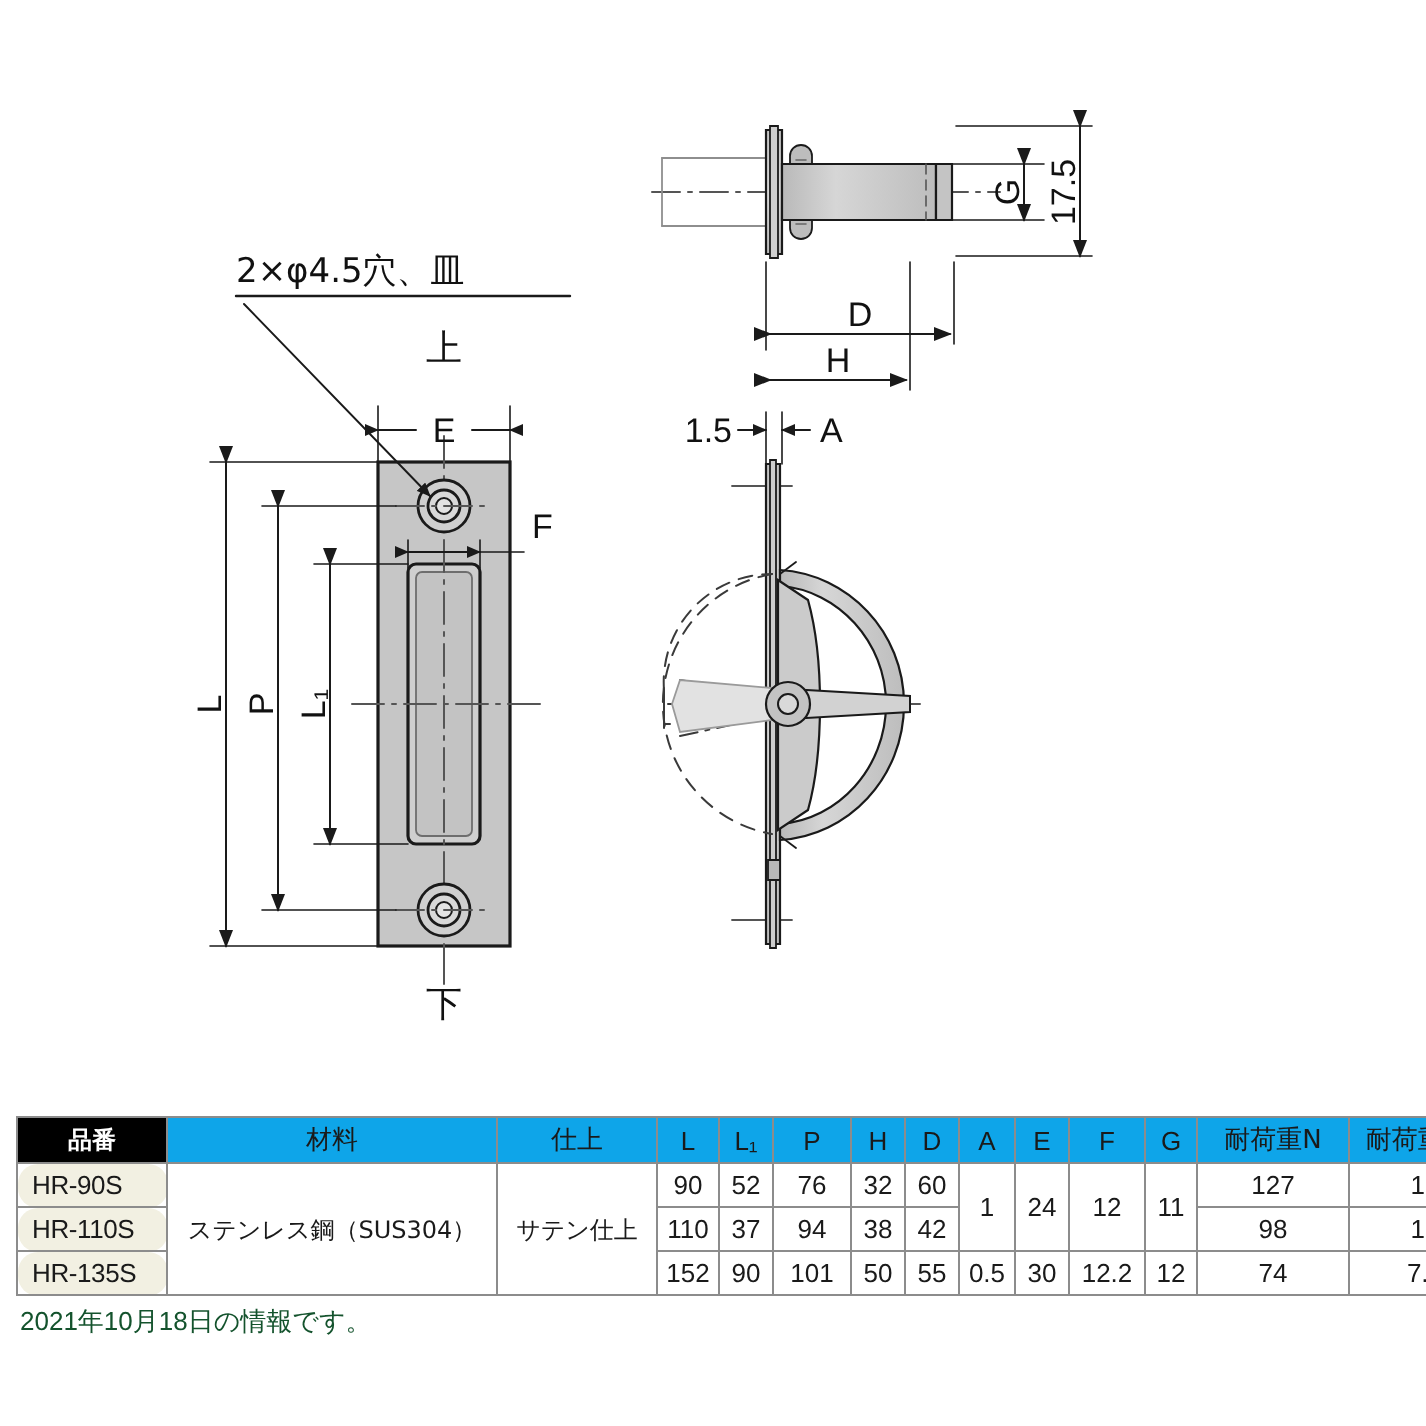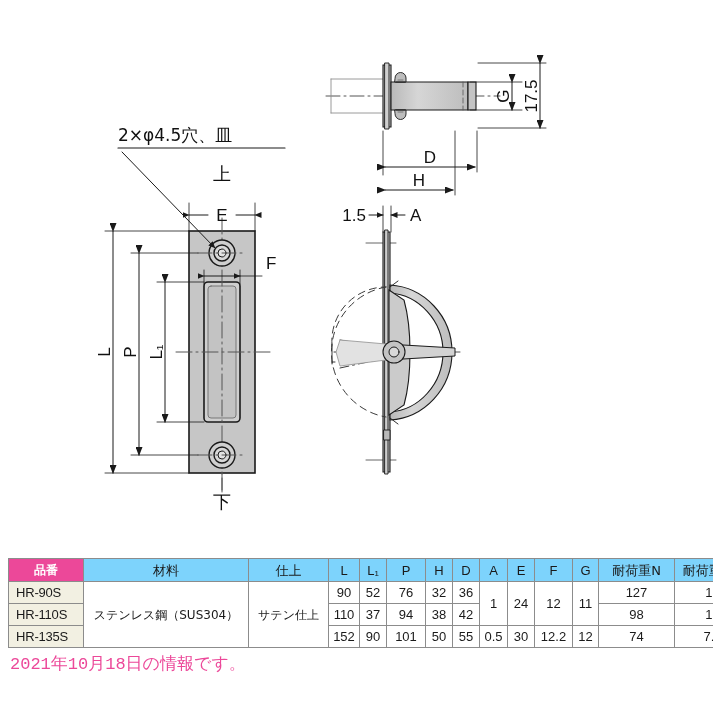--- a/index.html
+++ b/index.html
@@ -10,29 +10,29 @@
   #drawing svg{display:block;}
 
   
   #spec-table-wrap{position:absolute;left:8px;top:558px;width:697px;}
   table.spec{border-collapse:collapse;width:697px;table-layout:fixed;
              font-size:13px;line-height:1;}
   table.spec th,table.spec td{
       border:1px solid #8c8c8c;text-align:center;vertical-align:middle;
       padding:0;height:21px;background:#ffffff;font-weight:normal;
       white-space:nowrap;overflow:hidden;}
-  table.spec thead th{background:#7dd3fc;height:22px;font-size:13px;}
-  table.spec thead th.hdr-part{background:#ec4899;color:#ffffff;font-weight:bold;
+  table.spec thead th{background:#0ea5e9;height:22px;font-size:13px;}
+  table.spec thead th.hdr-part{background:#000000;color:#ffffff;font-weight:bold;
       font-family:"DejaVu Sans",sans-serif;font-size:12px;}
   table.spec td.cell-part{background:#f2f0e2;text-align:left;padding-left:7px;
-      font-size:13px;letter-spacing:-.2px;}
+      font-size:13px;letter-spacing:-.2px;border-radius:10px;}
   table.spec td.cell-mat,table.spec td.cell-fin{font-size:12px;}
   table.spec th.jp,table.spec td.jp{font-family:"DejaVu Sans",sans-serif;}
-  #note{position:absolute;left:10px;top:652px;font-size:17px;
-        font-family:Liberation Mono, monospace;color:#ec4899;}
+  #note{position:absolute;left:10px;top:652px;font-size:13px;
+        font-family:Liberation Sans, sans-serif;color:#14532d;}
 
   
   .dim{font-family:"Liberation Sans",sans-serif;font-size:17px;fill:#111;}
   .jpt{font-family:"DejaVu Sans",sans-serif;font-size:16px;fill:#111;}
 </style>
 </head>
 <body>
 
 <div id="drawing">
 <svg width="713" height="545" viewBox="0 0 713 545" xmlns="http://www.w3.org/2000/svg">
@@ -265,21 +265,21 @@
     </thead>
     <tbody>
       <tr>
         <td class="cell-part">HR-90S</td>
         <td class="cell-mat jp" rowspan="3">ステンレス鋼（SUS304）</td>
         <td class="cell-fin jp" rowspan="3">サテン仕上</td>
         <td>90</td>
         <td>52</td>
         <td>76</td>
         <td>32</td>
-        <td>36</td>
+        <td>60</td>
         <td rowspan="2">1</td>
         <td rowspan="2">24</td>
         <td rowspan="2">12</td>
         <td rowspan="2">11</td>
         <td>127</td>
         <td>13</td>
 
       </tr>
       <tr>
         <td class="cell-part">HR-110S</td>

